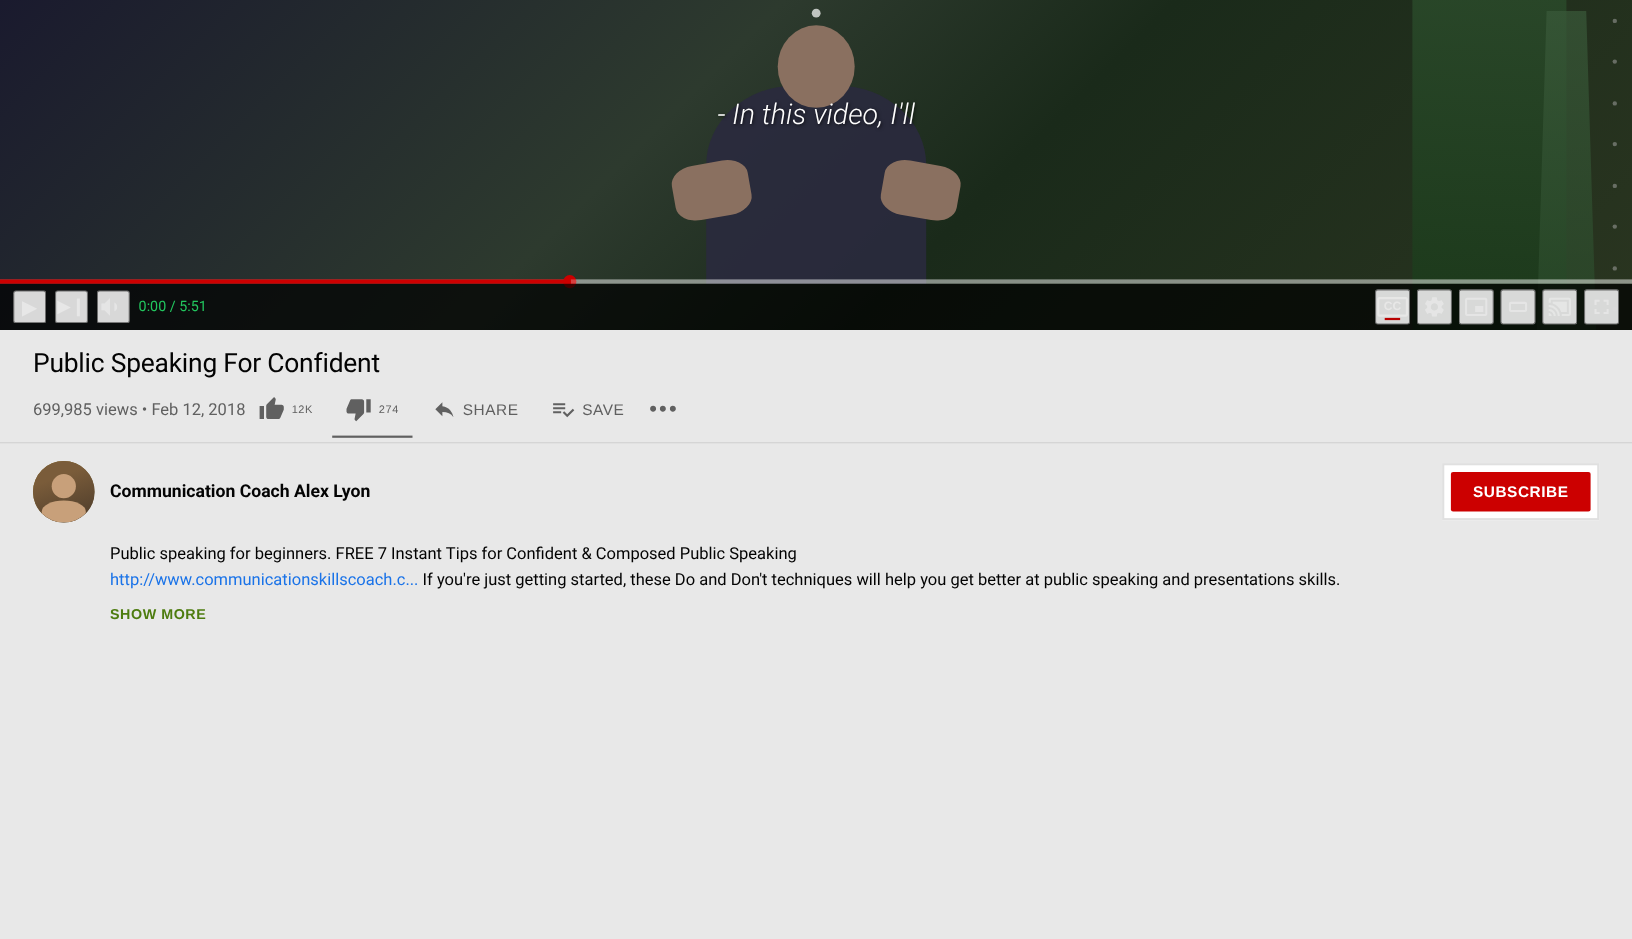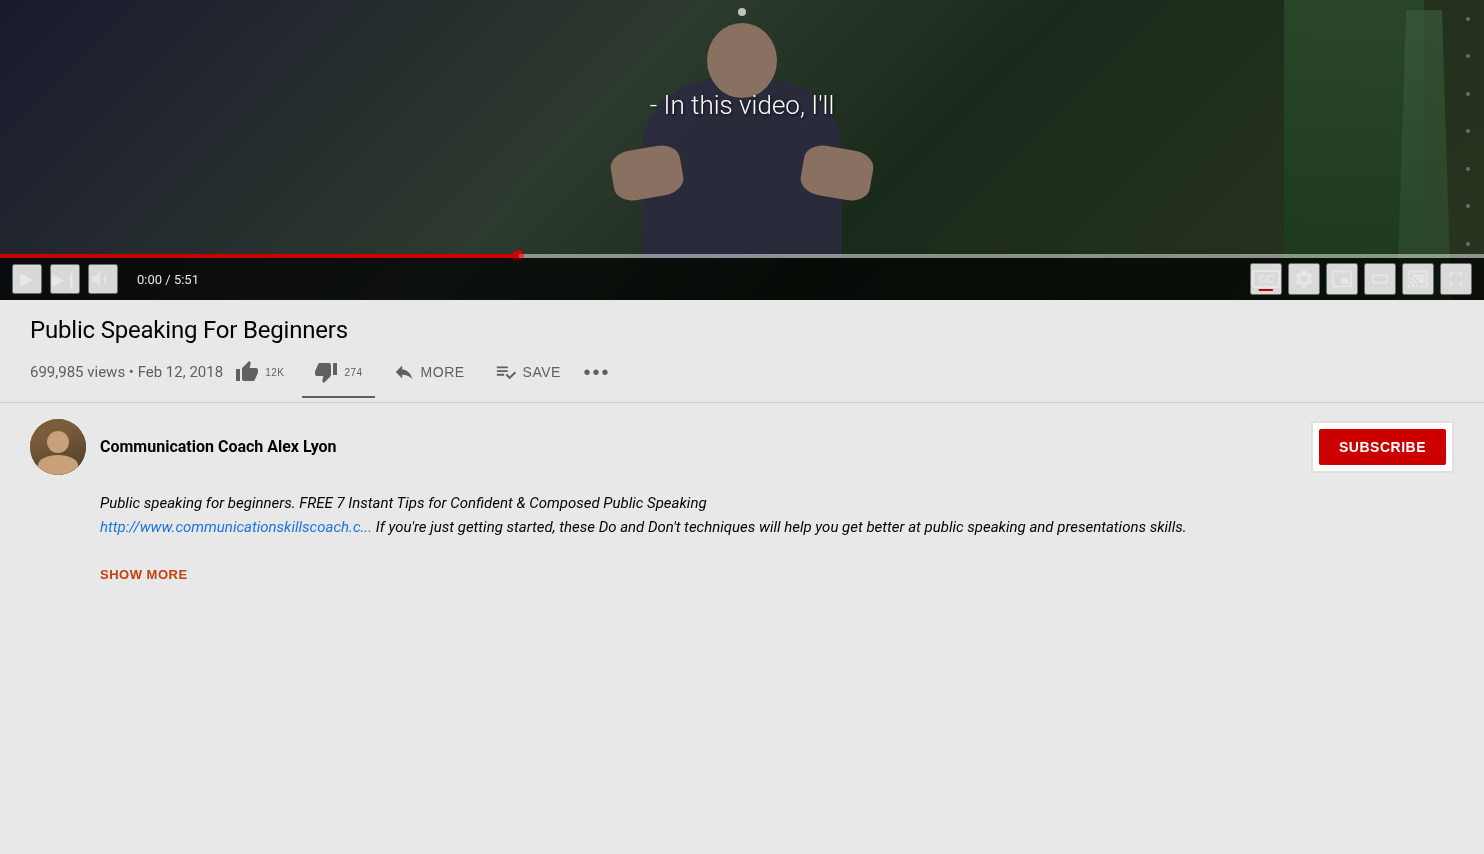--- a/index.html
+++ b/index.html
@@ -20,20 +20,21 @@
     }
 
     .video-bg {
       width: 100%;
       height: 100%;
       background: linear-gradient(135deg, #1a1a2e 0%, #2d3a2e 40%, #1a2a1a 60%, #2a3520 100%);
       position: relative;
       display: flex;
       align-items: center;
       justify-content: center;
+      font-style: italic;
     }
 
     .video-caption {
       position: absolute;
       top: 40%;
       left: 50%;
       transform: translate(-50%, -50%);
       color: white;
       text-align: center;
       font-size: 26px;
@@ -90,23 +91,23 @@
       cursor: pointer;
       display: flex;
       align-items: center;
       justify-content: center;
       width: 30px;
       height: 30px;
       opacity: 0.9;
     }
 
     .time-display {
-      color: #e5e5e5;
+      color: #22c55e;
       font-size: 13px;
-      margin-left: 11px;
+      margin-left: 0;
       white-space: nowrap;
     }
 
     .controls-right {
       margin-left: auto;
       display: flex;
       align-items: center;
       gap: 6px;
     }
 
@@ -284,33 +285,32 @@
     }
 
     .description-area {
       padding-left: 70px;
     }
 
     .description-text {
       font-size: 15px;
       color: #030303;
       line-height: 1.6;
-      margin-bottom: 24px;
-      font-style: italic;
+      margin-bottom: 8px;
     }
 
     .description-link {
       color: #1a73e8;
       text-decoration: none;
     }
 
     .show-more-btn {
       background: none;
       border: none;
-      color: #c2410c;
+      color: #4d7c0f;
       font-size: 13px;
       font-weight: 700;
       letter-spacing: 0.5px;
       cursor: pointer;
       text-transform: uppercase;
       padding: 4px 0;
     }
   </style>
 </head>
 <body>
@@ -399,21 +399,21 @@
         <svg width="22" height="22" viewBox="0 0 24 24" fill="white" opacity="0.9">
           <path d="M7 14H5v5h5v-2H7v-3zm-2-4h2V7h3V5H5v5zm12 7h-3v2h5v-5h-2v3zM14 5v2h3v3h2V5h-5z"></path>
         </svg>
       </button>
     </div>
   </div>
 </div>
 
 <div class="content-area">
 
-  <h1 class="video-title">Public Speaking For Beginners</h1>
+  <h1 class="video-title">Public Speaking For Confident</h1>
 
   <div class="video-meta-row">
     <span class="video-stats">699,985 views • Feb 12, 2018</span>
 
     <div class="video-actions">
 
       <button class="action-btn">
         <svg width="24" height="24" viewBox="0 0 24 24" fill="#606060">
           <path d="M1 21h4V9H1v12zm22-11c0-1.1-.9-2-2-2h-6.31l.95-4.57.03-.32c0-.41-.17-.79-.44-1.06L14.17 1 7.59 7.59C7.22 7.95 7 8.45 7 9v10c0 1.1.9 2 2 2h9c.83 0 1.54-.5 1.84-1.22l3.02-7.05c.09-.23.14-.47.14-.73v-2z"></path>
         </svg>
@@ -426,21 +426,21 @@
         </svg>
         <span class="count">274</span>
 
         <span style="position:absolute;bottom:-8px;left:0;right:0;height:2px;background:#606060;"></span>
       </button>
 
       <button class="action-btn">
         <svg width="22" height="22" viewBox="0 0 24 24" fill="#606060">
           <path d="M10 9V5l-7 7 7 7v-4.1c5 0 8.5 1.6 11 5.1-1-5-4-10-11-11z"></path>
         </svg>
-        <span>MORE</span>
+        <span>SHARE</span>
       </button>
 
       <button class="action-btn">
         <svg width="22" height="22" viewBox="0 0 24 24" fill="#606060">
           <path d="M14 10H2v2h12v-2zm0-4H2v2h12V6zM2 16h8v-2H2v2zm19.5-4.5L23 13l-6.99 7-4.51-4.5L13 14l3.01 3 5.49-5.5z"></path>
         </svg>
         <span>SAVE</span>
       </button>
 
       <button class="action-btn-more">

